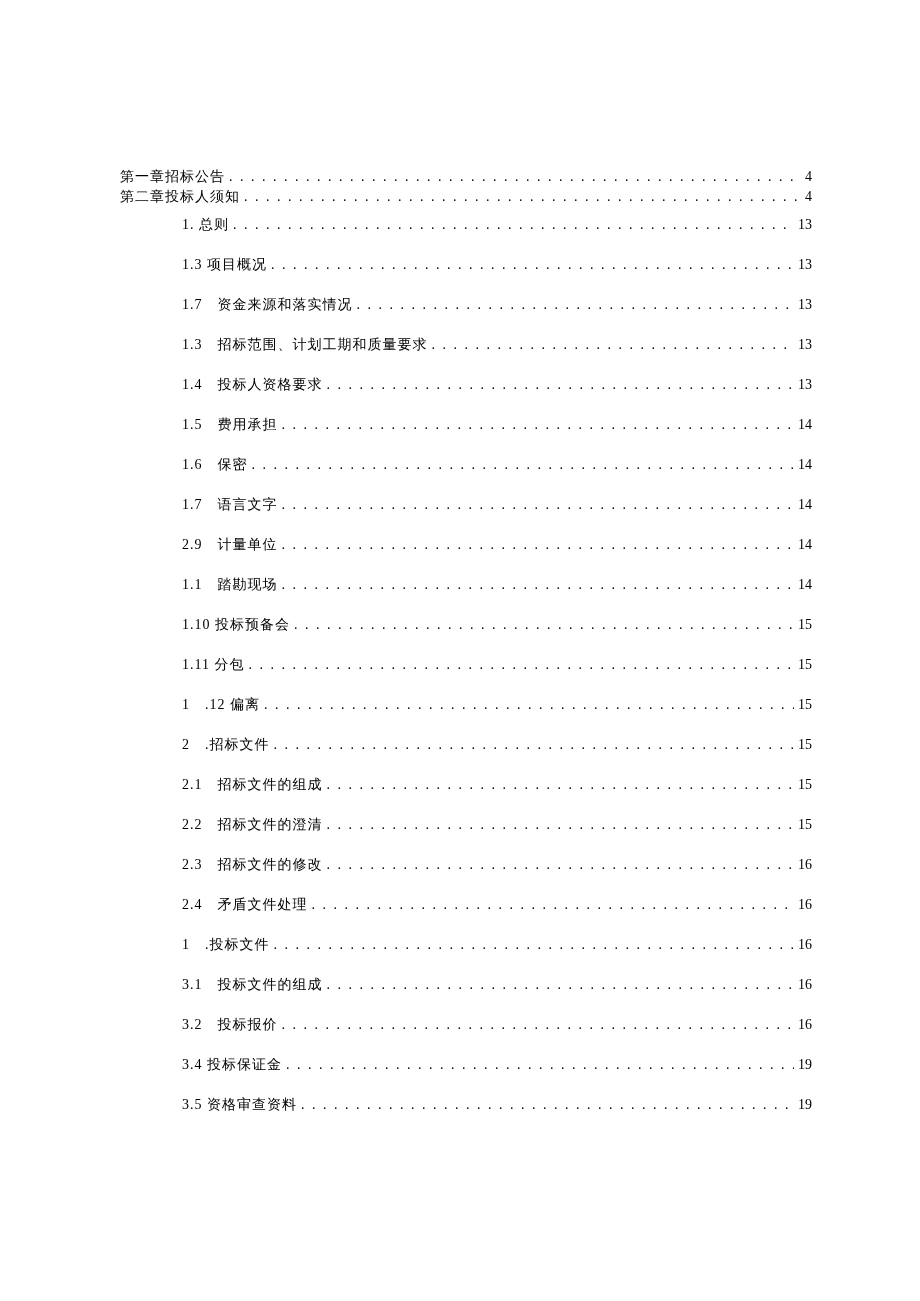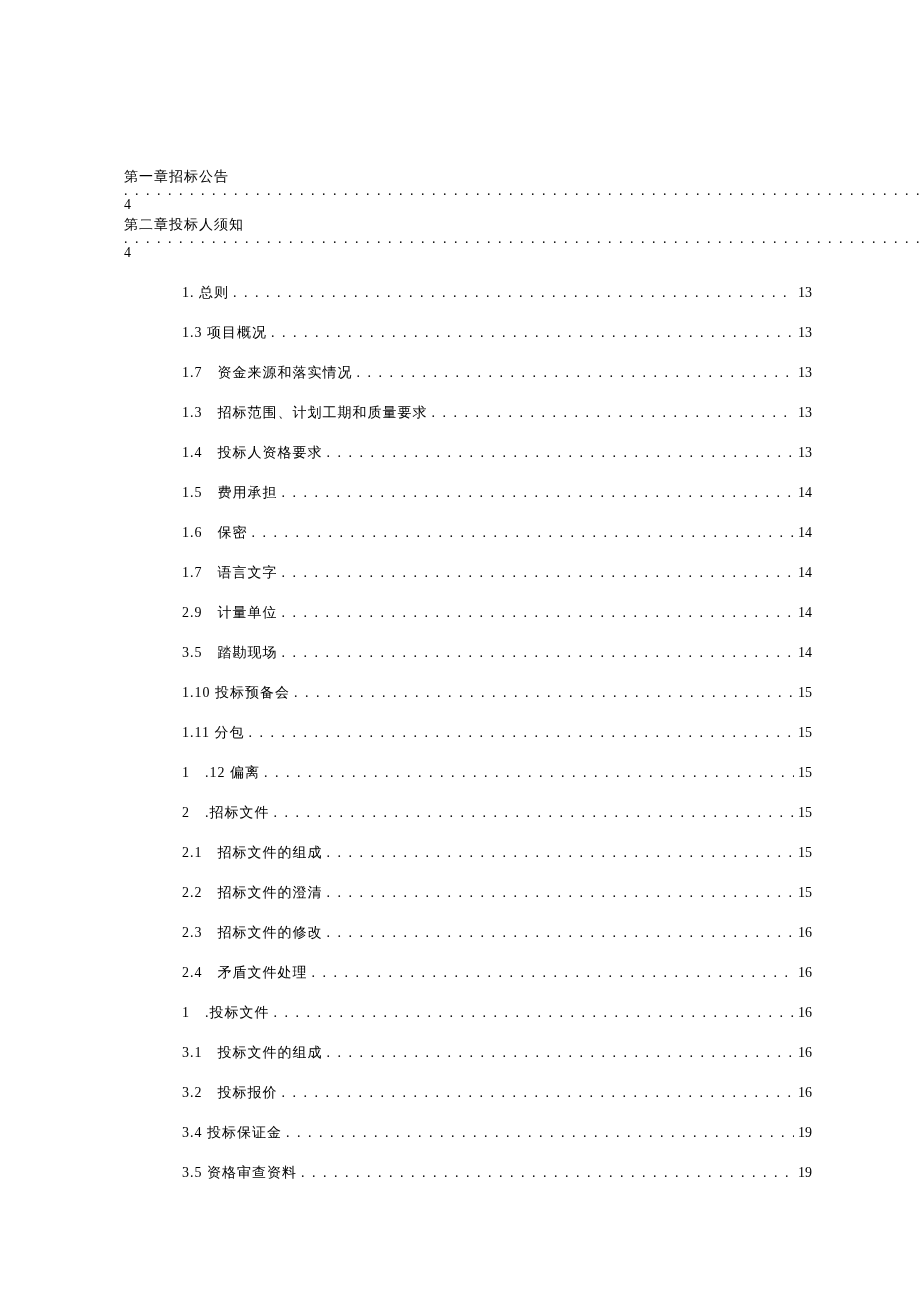--- a/index.html
+++ b/index.html
@@ -35,25 +35,25 @@
     letter-spacing: 2px;
     margin: 0 4px;
   }
   .toc-dots::after {
     content: ". . . . . . . . . . . . . . . . . . . . . . . . . . . . . . . . . . . . . . . . . . . . . . . . . . . . . . . . . . . . . . . . . . . . . . . . . . . . . . . . . . . . . . . . . . . . . . . . . . . . . . . . . . . . . . . . . . . . . . . . . . . . . . . . . . . . . . . . . . . . . . . . . . . . . . . . . . . . . . . . . . . . . . . . . .";
   }
   .toc-page {
     flex: 0 0 auto;
   }
   
-  .top-tight { margin-bottom: 6px; flex-direction: column; }
+  .top-tight { margin-bottom: 6px; }
   
   .spaced { margin-top: 26px; }
   .spaced:first-child { margin-top: 0; }
-  .spaced-block { margin-top: 26px; }
+  .spaced-block { margin-top: 14px; }
 </style>
 </head>
 <body>
 
 <div class="page">
   <div id="toc-top">
       <div class="toc-line top-tight">
         <span class="toc-indent" style="width: 0px;"></span>
         <span class="toc-label">第一章招标公告</span>
         <span class="toc-dots"></span>
@@ -116,21 +116,21 @@
         <span class="toc-page">14</span>
       </div>
       <div class="toc-line spaced">
         <span class="toc-indent" style="width: 62px;"></span>
         <span class="toc-label">2.9 计量单位</span>
         <span class="toc-dots"></span>
         <span class="toc-page">14</span>
       </div>
       <div class="toc-line spaced">
         <span class="toc-indent" style="width: 62px;"></span>
-        <span class="toc-label">3.5 踏勘现场</span>
+        <span class="toc-label">1.1 踏勘现场</span>
         <span class="toc-dots"></span>
         <span class="toc-page">14</span>
       </div>
       <div class="toc-line spaced">
         <span class="toc-indent" style="width: 62px;"></span>
         <span class="toc-label">1.10 投标预备会</span>
         <span class="toc-dots"></span>
         <span class="toc-page">15</span>
       </div>
       <div class="toc-line spaced">

